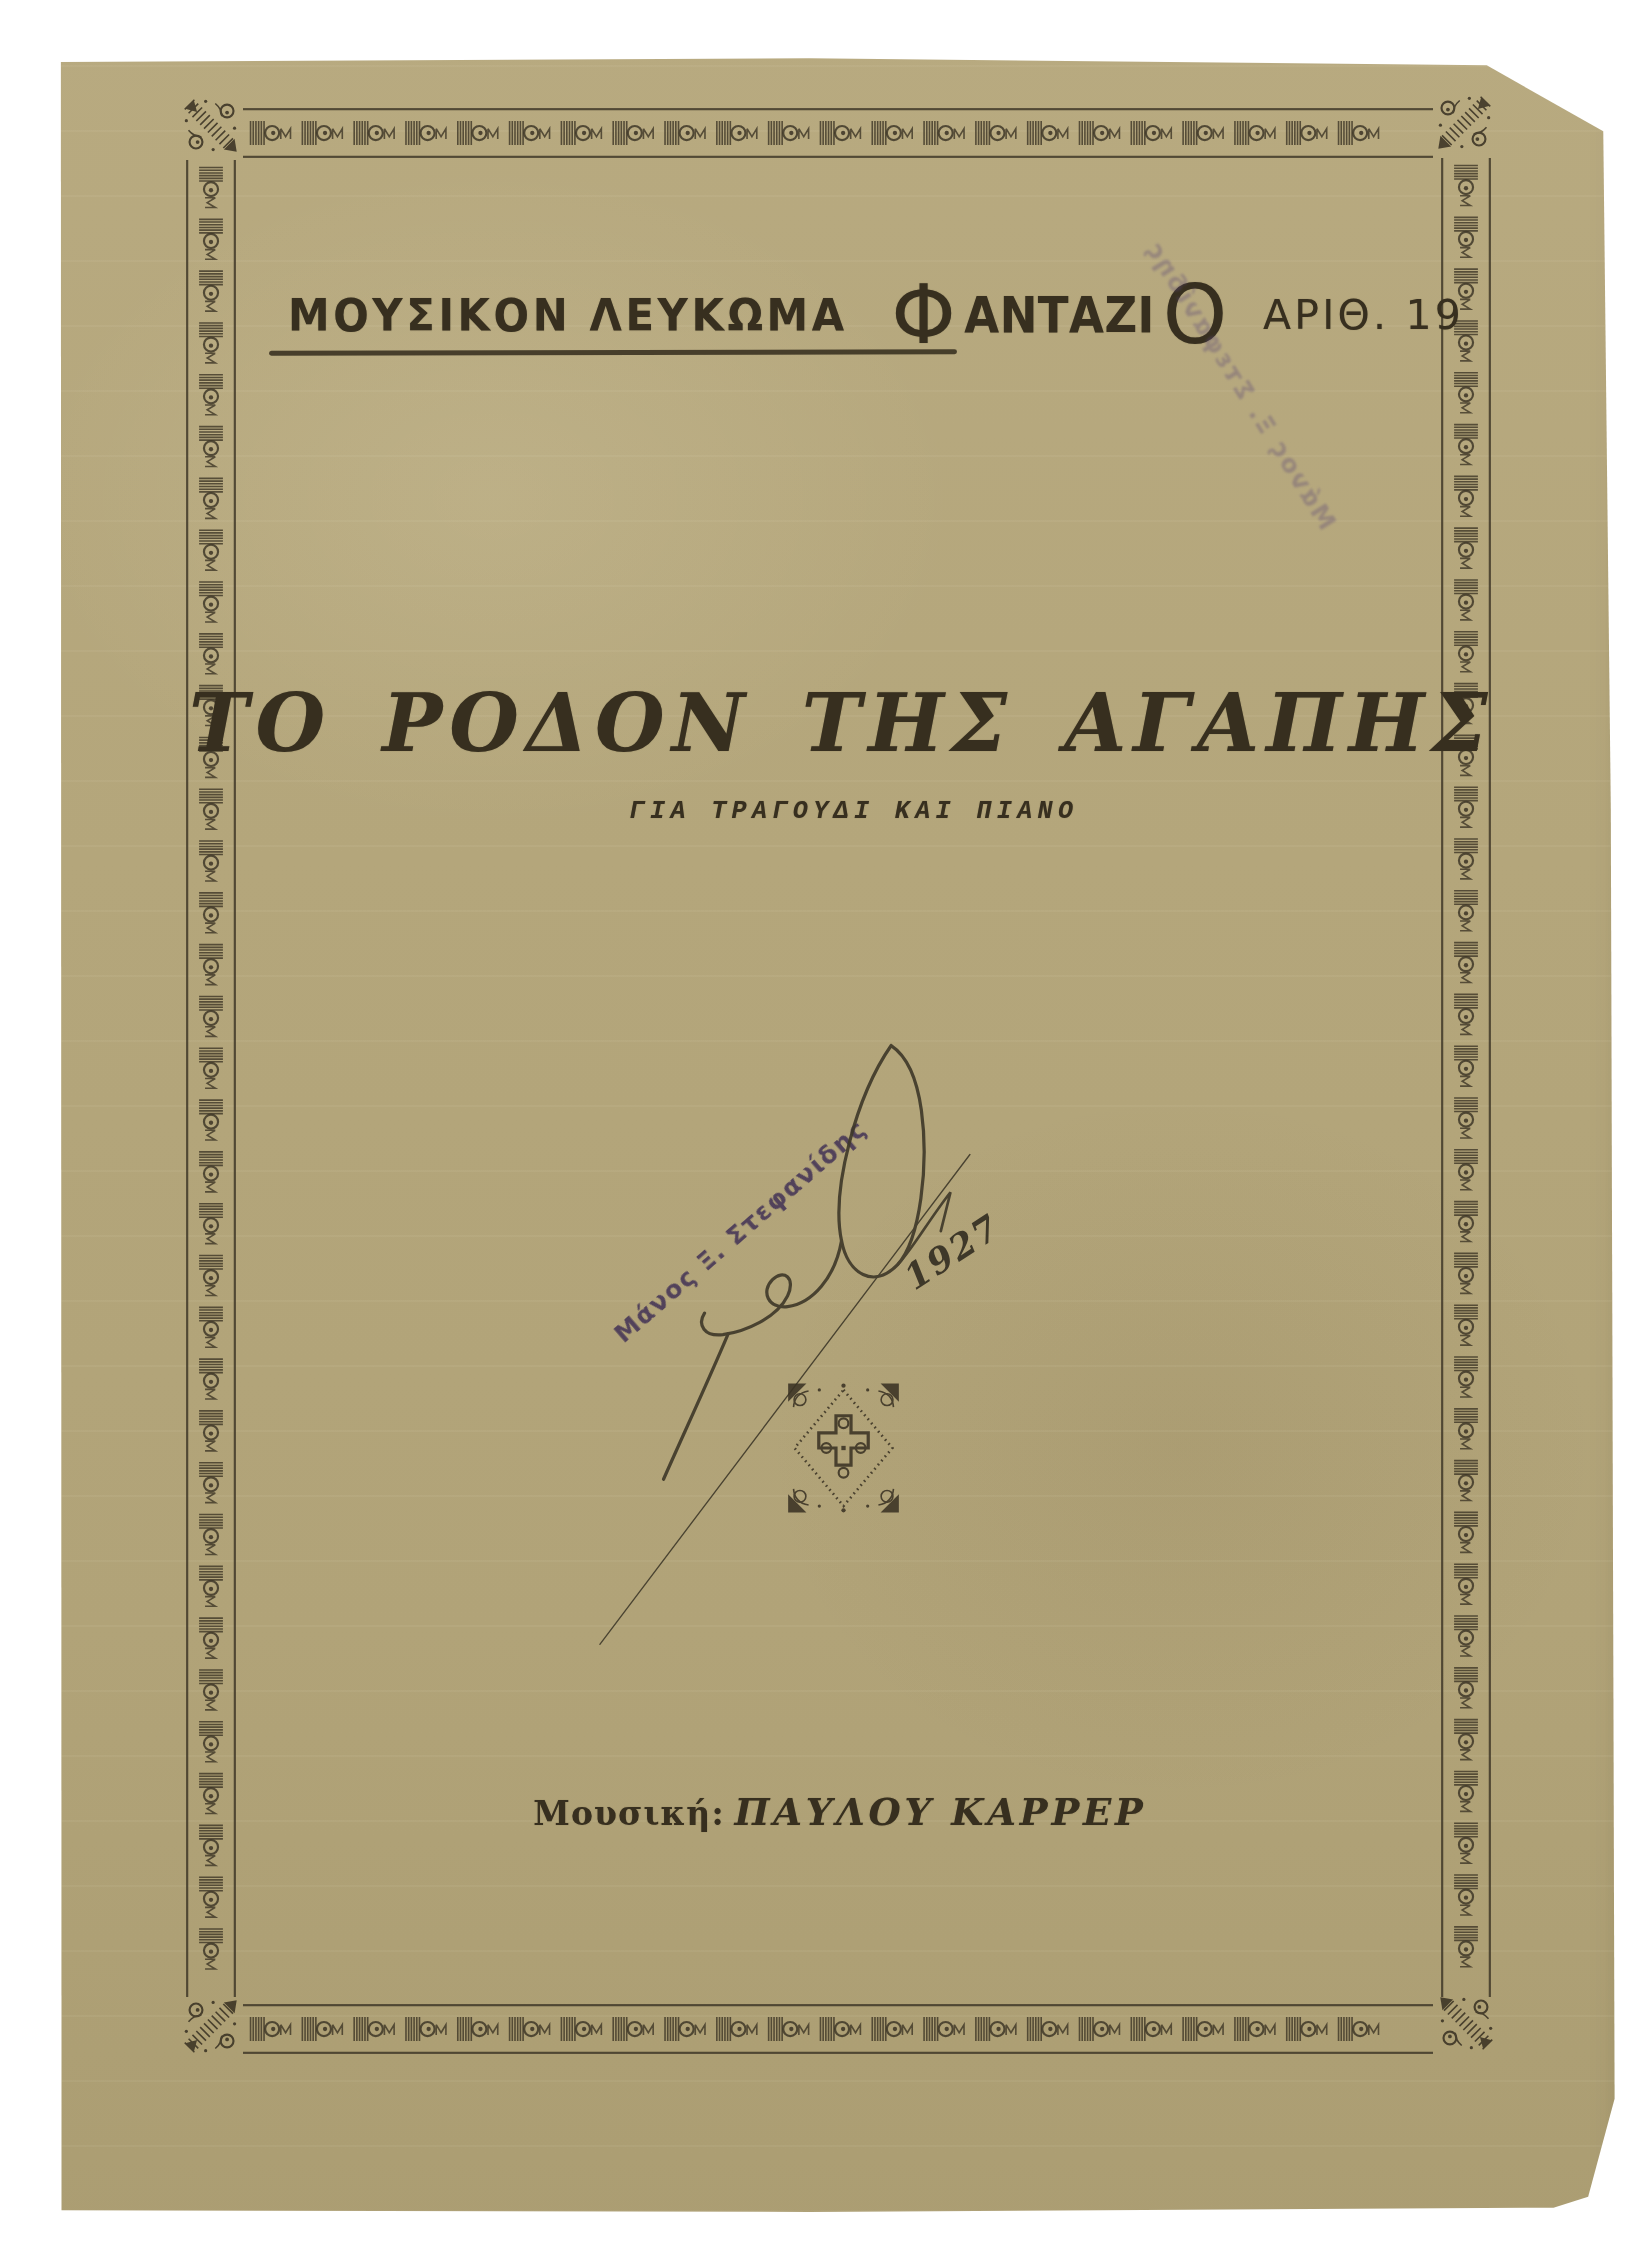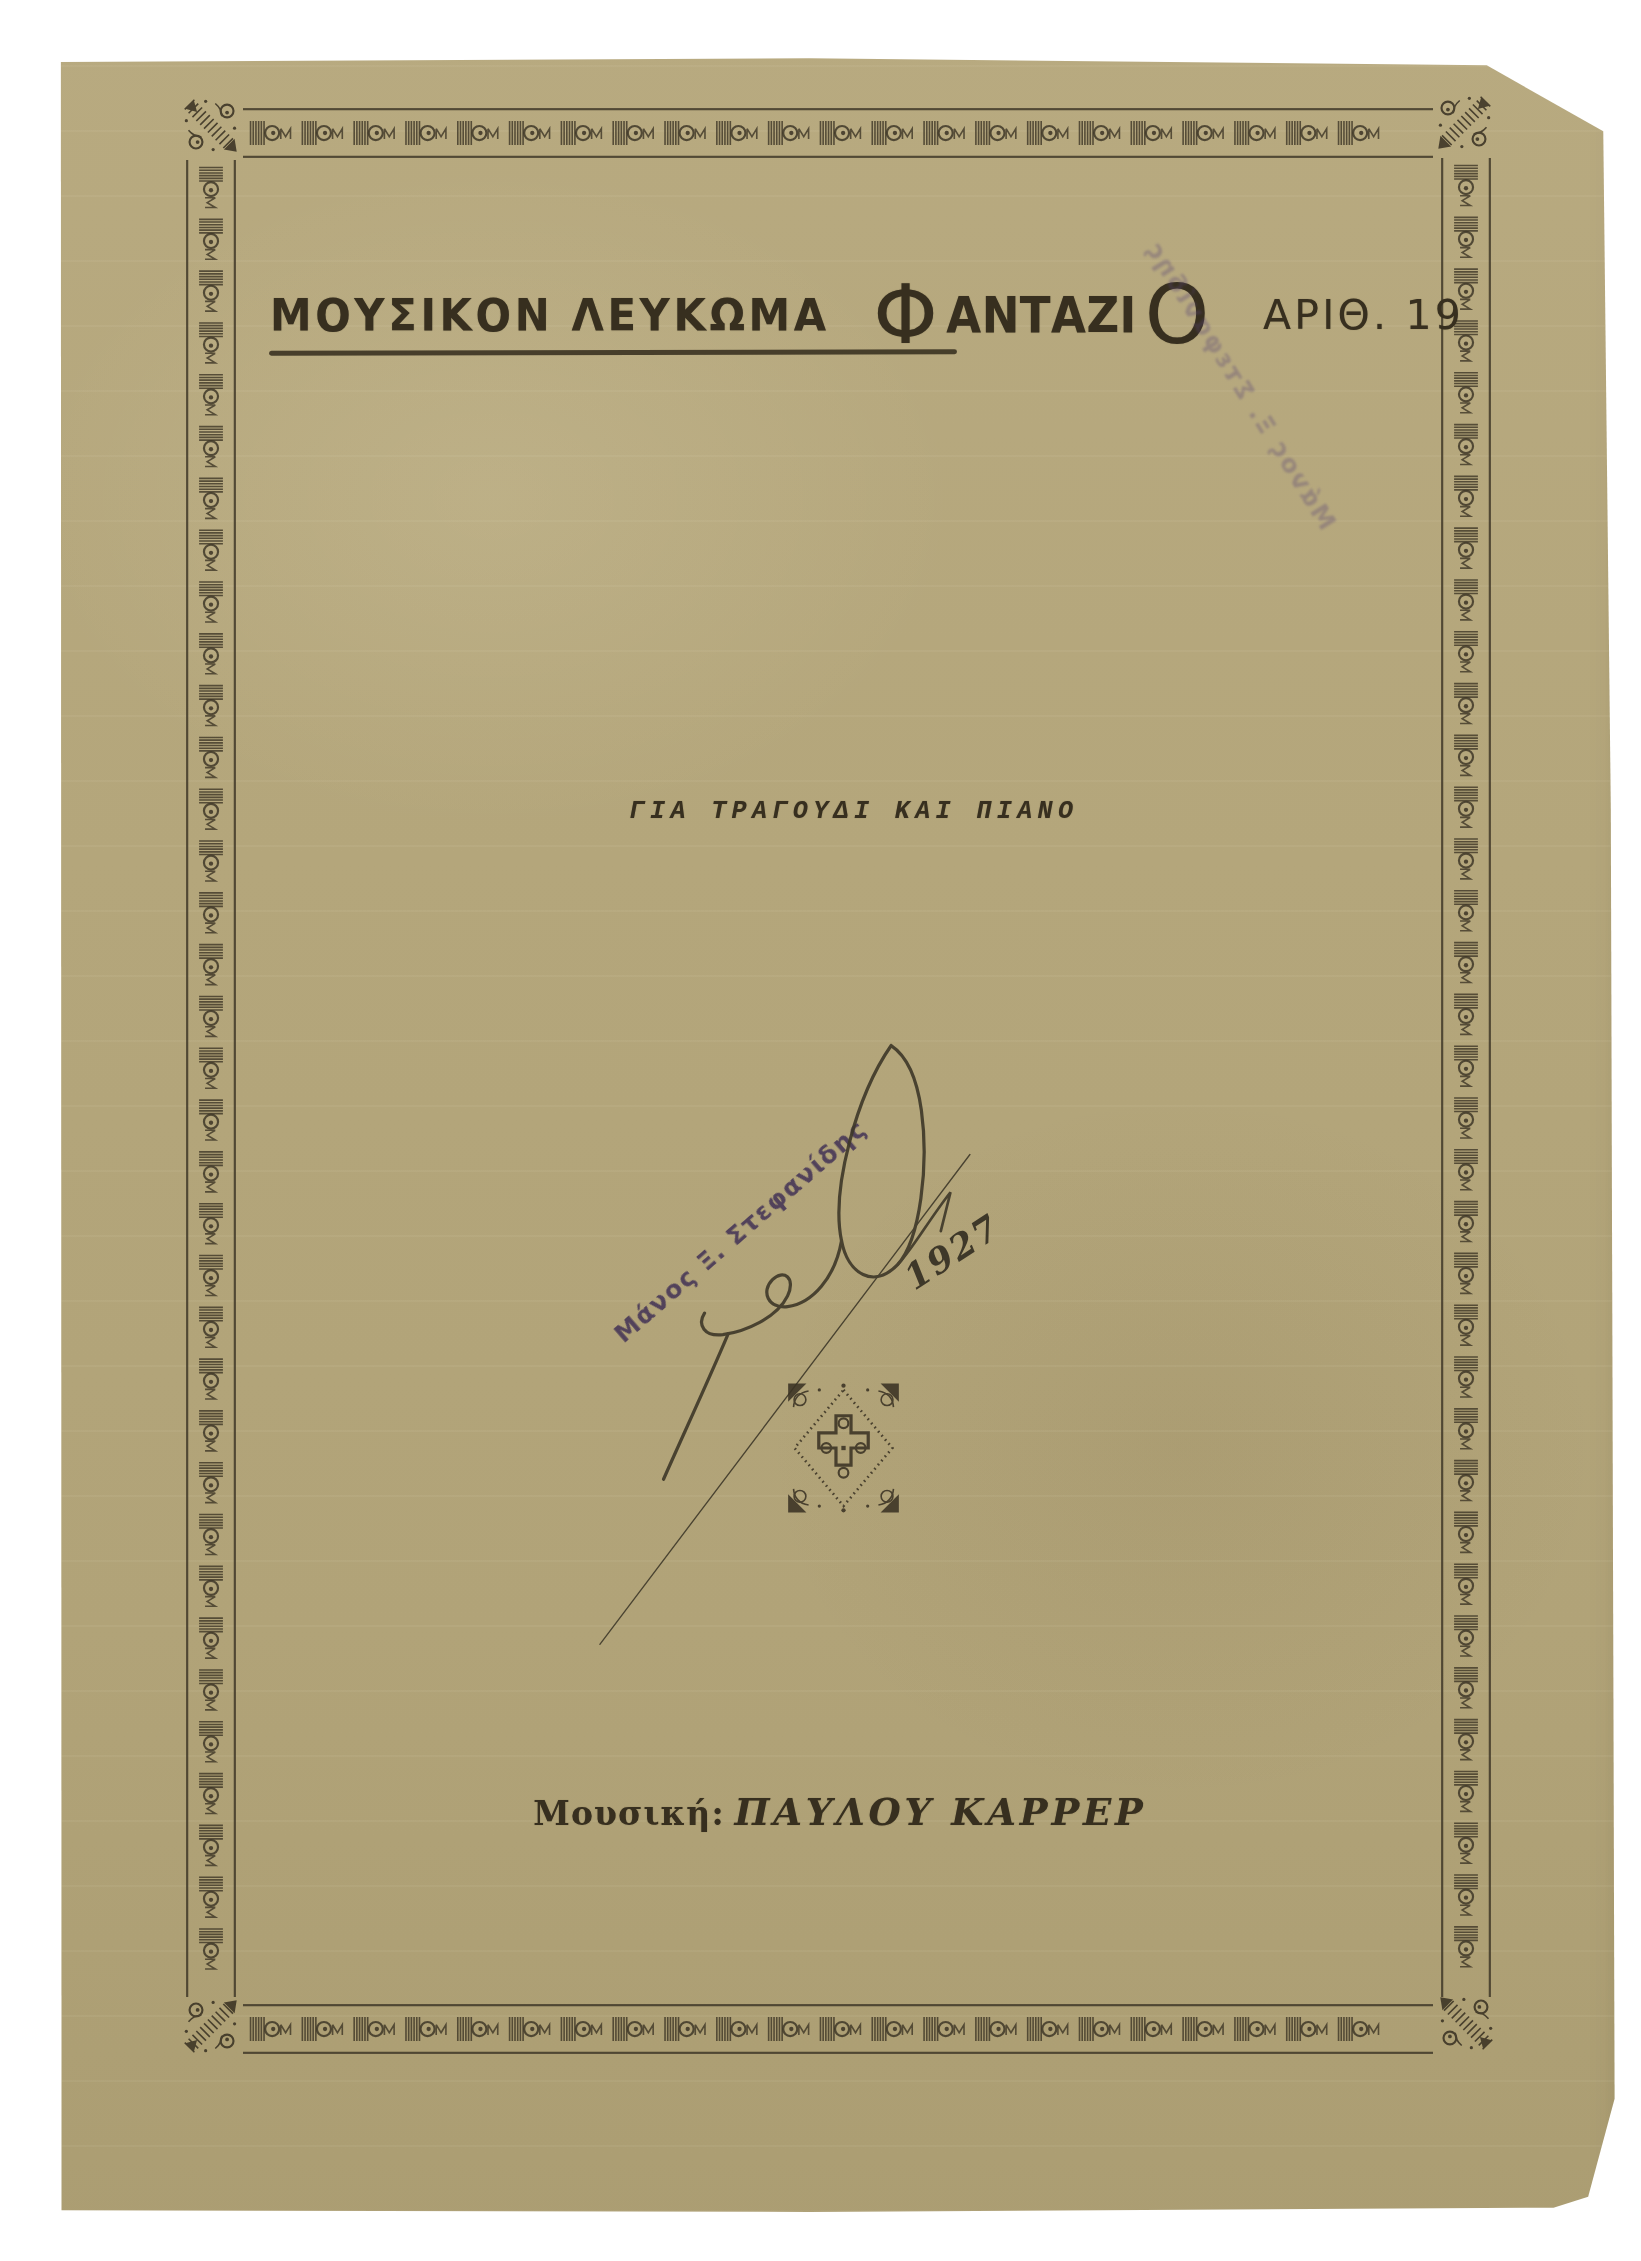--- a/index.html
+++ b/index.html
@@ -27,21 +27,21 @@
   .band.left,.band.right{height:52px;transform-origin:0 0;transform:rotate(90deg);}
   .band.left{left:237px;top:160px;width:1837px;}
   .band.right{left:1492px;top:158px;width:1839px;}
   .corner{position:absolute;width:60px;height:60px;}
   .corner svg{display:block;width:100%;height:100%;}
   .corner.tl{left:181px;top:96px;}
   .corner.tr{left:1434px;top:93px;transform:rotate(90deg);}
   .corner.br{left:1436px;top:1993px;transform:rotate(180deg);}
   .corner.bl{left:181px;top:1996px;transform:rotate(270deg);}
   
-  .header-row{position:absolute;left:270px;top:274px;display:flex;align-items:center;white-space:nowrap;}
+  .header-row{position:absolute;left:288px;top:274px;display:flex;align-items:center;white-space:nowrap;}
   .series{font-size:44px;font-weight:bold;letter-spacing:3.8px;transform:scaleX(.95);transform-origin:0 50%;}
   .logo{margin-left:14px;display:flex;align-items:center;}
   .logo .big{font-size:82px;font-weight:500;line-height:1;}
   .logo .mid{font-size:49px;font-weight:600;letter-spacing:0.5px;line-height:1;transform:scaleX(.92);}
   .header-underline{position:absolute;left:269px;top:350px;width:688px;height:4.9px;
     background:#372f1f;opacity:.88;border-radius:2.7px;transform:rotate(-.12deg);}
   .issue-number{position:absolute;left:1263px;top:291px;font-size:41px;font-weight:normal;
     letter-spacing:3.2px;white-space:nowrap;}
   
   .title{position:absolute;left:842px;top:676px;transform:translateX(-50%);
@@ -411,20 +411,21 @@
         <span class="big">Φ</span>
           <span class="mid">ΑΝΤΑΖΙ</span>
           <span class="big">Ο</span>
       </span>
     </div>
     <div class="header-underline"></div>
     <div class="issue-number ink">ΑΡΙΘ. 19</div>
 
     <div class="ghost-stamp"><span class="flip">Μάνος Ξ. Στεφανίδης</span></div>
 
+    <div class="title ink">ΤΟ ΡΟΔΟΝ ΤΗΣ ΑΓΑΠΗΣ</div>
     <div class="subtitle ink">ΓΙΑ ΤΡΑΓΟΥΔΙ ΚΑΙ ΠΙΑΝΟ</div>
 
     <div class="stamp">Μάνος Ξ. Στεφανίδης</div>
     <div class="year">1927</div>
 
     <svg class="signature-svg" viewBox="0 0 3042 4191">
       <g stroke="#3e3829" fill="none" stroke-linecap="round" opacity=".9">
         <path d="M1652 1938 C1588 2030 1540 2205 1560 2300 C1572 2362 1620 2390 1664 2344 C1706 2298 1722 2160 1708 2058 C1700 2000 1682 1958 1652 1938" stroke-width="6"></path>
         <path d="M1664 2344 C1690 2318 1724 2258 1762 2210 L1744 2282" stroke-width="5"></path>
         <path d="M1560 2300 C1548 2368 1506 2416 1460 2422 C1424 2426 1410 2394 1432 2372 C1452 2352 1476 2368 1460 2402 C1440 2443 1382 2468 1340 2474 C1306 2478 1292 2456 1306 2434" stroke-width="6"></path>

